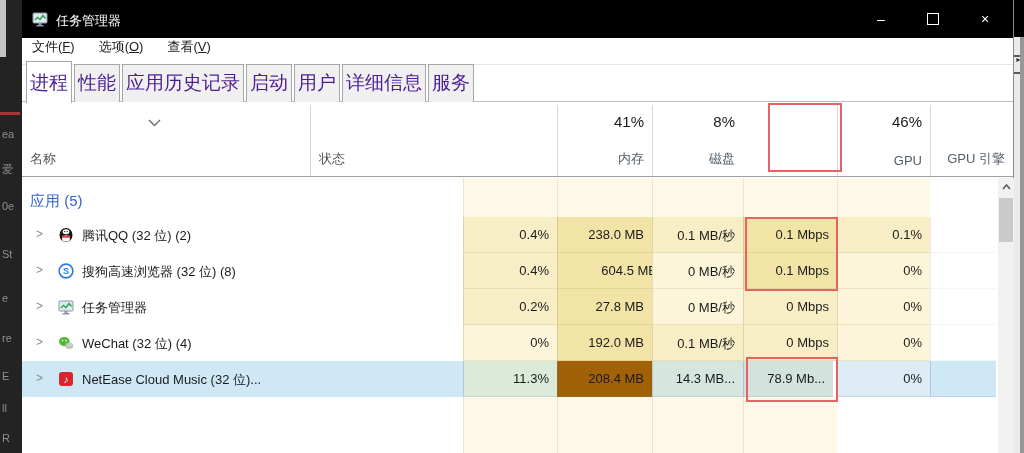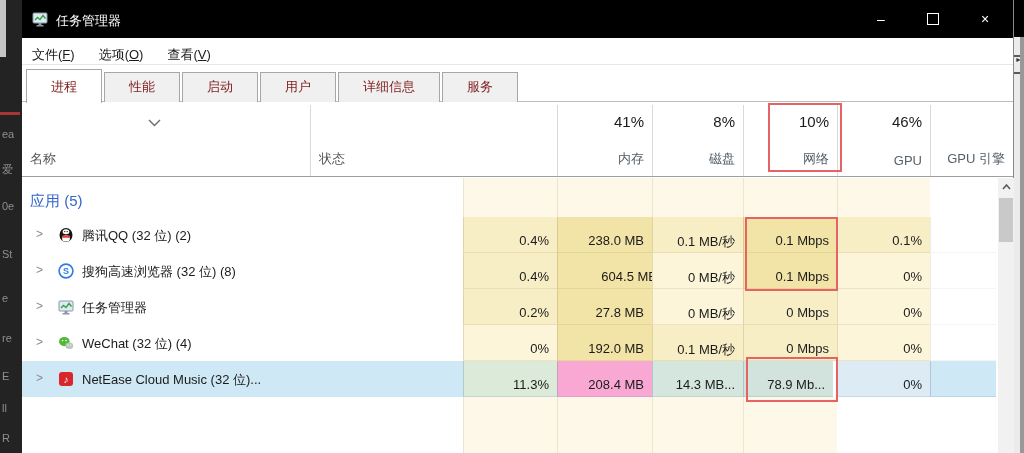--- a/index.html
+++ b/index.html
@@ -23,48 +23,48 @@
        border-right:1px solid #8a8a8a;box-sizing:border-box;}
   .titlebar{position:absolute;top:0;left:0;right:0;height:38px;background:#000;color:#fff;}
   .titlebar .app-ico{position:absolute;left:10px;top:11px;width:16px;height:16px;}
   .titlebar .t{position:absolute;left:34px;top:12px;font-size:13px;}
   .wbtns{position:absolute;right:2px;top:0;height:38px;display:flex;}
   .wbtn{width:52px;height:38px;display:flex;align-items:center;justify-content:center;
         font-size:14px;color:#fff;cursor:default;}
   .maxglyph{width:10px;height:10px;border:1px solid #fff;display:inline-block;}
 
   .menubar{position:absolute;top:38px;left:0;right:0;height:27px;background:#fff;
-           border-bottom:1px solid #e6e6e6;display:flex;align-items:flex-end;padding-left:10px;
+           border-bottom:1px solid #e6e6e6;display:flex;align-items:flex-start;padding-left:10px;
            font-size:13px;color:#1b1b1b;box-sizing:border-box;}
   .menu-item{margin-right:24px;}
   .mn{text-decoration:underline;}
 
   .tabsrow{position:absolute;top:65px;left:0;right:0;height:37px;}
   .tabsline{position:absolute;left:0;right:0;bottom:0;border-bottom:1px solid #bdbdbd;}
   .tabs{position:absolute;left:4px;bottom:0;display:flex;align-items:flex-end;}
   .tab{border:1px solid #a7a7a7;border-bottom:none;background:#f0f0f0;
-       padding:5px 24px 6px;font-size:13px;color:#7f1d1d;margin-right:2px;white-space:nowrap;}
+       padding:5px 3px 6px;font-size:19px;color:#4c1d95;margin-right:2px;white-space:nowrap;}
   .tab.active{background:#fff;padding-top:8px;padding-bottom:7px;margin-bottom:-1px;z-index:2;position:relative;}
 
   .content{position:absolute;top:102px;left:0;right:0;bottom:0;}
 
   
   .theader{position:absolute;top:3px;left:0;width:991px;height:72px;border-bottom:1px solid #9f9f9f;box-sizing:border-box;}
   .hcol{position:absolute;top:0;height:100%;box-sizing:border-box;}
   .hcol.sep{border-left:1px solid #d9d9d9;}
   .hname-label{position:absolute;left:8px;bottom:8px;font-size:13px;color:#555;}
   .sortchev{position:absolute;left:126px;top:8px;}
   .hpct{position:absolute;top:8px;right:8px;font-size:15px;color:#1b1b1b;}
   .hlabel{position:absolute;bottom:8px;right:8px;font-size:13px;color:#55606a;white-space:nowrap;}
 
   
   .rows{position:absolute;top:76px;left:0;width:974px;}
   .trow{position:relative;width:974px;}
   .cell{position:absolute;top:0;height:100%;box-sizing:border-box;font-size:13px;color:#1b1b1b;}
-  .cval{text-align:right;padding:16px 8px 0 0;
+  .cval{text-align:right;padding:10px 8px 0 0;
         border-left:1px solid rgba(145,120,50,0.22);
         border-bottom:1px solid rgba(145,120,50,0.14);}
   .cw{background:#fff;border-left-color:rgba(0,0,0,0.07);border-bottom-color:rgba(0,0,0,0.04);}
   .cstrip{border-left:1px solid rgba(150,125,60,0.15);border-bottom:none;}
   .cselb{border-left-color:rgba(95,130,155,0.30);border-bottom-color:rgba(95,130,155,0.18);}
   .cname{left:0;width:288px;}
   .cstatus{left:288px;width:153px;}
   .exp{position:absolute;left:14px;top:10px;color:#8a8a8a;font-size:12px;}
   .pic{position:absolute;left:36px;top:10px;width:16px;height:16px;}
   .pname{position:absolute;left:60px;top:10px;white-space:nowrap;}
@@ -133,20 +133,21 @@
         <span class="menu-item"><span>文件(</span><span class="mn">F</span><span>)</span></span>
         <span class="menu-item"><span>选项(</span><span class="mn">O</span><span>)</span></span>
         <span class="menu-item"><span>查看(</span><span class="mn">V</span><span>)</span></span>
       </div>
 
     <div class="tabsrow">
       <div class="tabsline"></div>
       <div class="tabs" id="tabs">
           <div class="tab active">进程</div>
           <div class="tab">性能</div>
+          <div class="tab">应用历史记录</div>
           <div class="tab">启动</div>
           <div class="tab">用户</div>
           <div class="tab">详细信息</div>
           <div class="tab">服务</div>
         </div>
     </div>
 
     <div class="content">
       <div class="theader" id="theader">
           <div class="hcol" style="left: 0px; width: 288px;">
@@ -159,24 +160,20 @@
             <span class="hname-label">状态</span>
           </div>
           <div class="hcol sep" style="left: 535px; width: 95px;">
             <div class="hpct">41%</div>
             <div class="hlabel">内存</div>
           </div>
           <div class="hcol sep" style="left: 630px; width: 91px;">
             <div class="hpct">8%</div>
             <div class="hlabel">磁盘</div>
           </div>
-          <div class="hcol sep" style="left: 721px; width: 94px;">
-            <div class="hpct">10%</div>
-            <div class="hlabel">网络</div>
-          </div>
           <div class="hcol sep" style="left: 815px; width: 93px;">
             <div class="hpct">46%</div>
             <div class="hlabel">GPU</div>
           </div>
           <div class="hcol sep" style="left: 908px; width: 83px;">
             <div class="hpct"></div>
             <div class="hlabel">GPU 引擎</div>
           </div>
         </div>
       <div class="rows" id="rows">
@@ -272,21 +269,21 @@
             <div class="cell cname" style="background: rgb(207, 232, 245);">
               <span class="exp">&gt;</span>
               <span class="pic"><svg width="16" height="16" viewBox="0 0 16 16">
                   <rect x="1" y="1" width="14" height="14" rx="3" fill="#d9262c"></rect>
                   <text x="8" y="12" text-anchor="middle" font-size="10" fill="#fff">♪</text>
                 </svg></span>
               <span class="pname">NetEase Cloud Music (32 位)...</span>
             </div>
             <div class="cell cstatus" style="background: rgb(207, 232, 245);"></div>
             <div class="cell cval cselb" style="left: 441px; width: 94px; background: rgb(219, 234, 217);">11.3%</div>
-            <div class="cell cval cselb" style="left: 535px; width: 95px; background: #f9a8d4;">208.4 MB</div>
+            <div class="cell cval cselb" style="left: 535px; width: 95px; background: #a16207;">208.4 MB</div>
             <div class="cell cval cselb" style="left: 630px; width: 91px; background: rgb(213, 230, 223);">14.3 MB...</div>
             <div class="cell cval cselb" style="left: 721px; width: 90px; background: rgb(210, 226, 220);">78.9 Mb...</div>
             <div class="cell cval cselb" style="left: 815px; width: 93px; background: rgb(220, 235, 244);">0%</div>
             <div class="cell cval cselb" style="left: 908px; width: 66px; background: rgb(207, 232, 245);"></div>
           </div>
           <div class="trow" style="height: 56px;">
             <div class="cell cval cstrip" style="left: 441px; width: 94px; background: rgb(253, 248, 232);"></div>
             <div class="cell cval cstrip" style="left: 535px; width: 95px; background: rgb(253, 248, 232);"></div>
             <div class="cell cval cstrip" style="left: 630px; width: 91px; background: rgb(253, 248, 232);"></div>
             <div class="cell cval cstrip" style="left: 721px; width: 94px; background: rgb(253, 248, 232);"></div>

